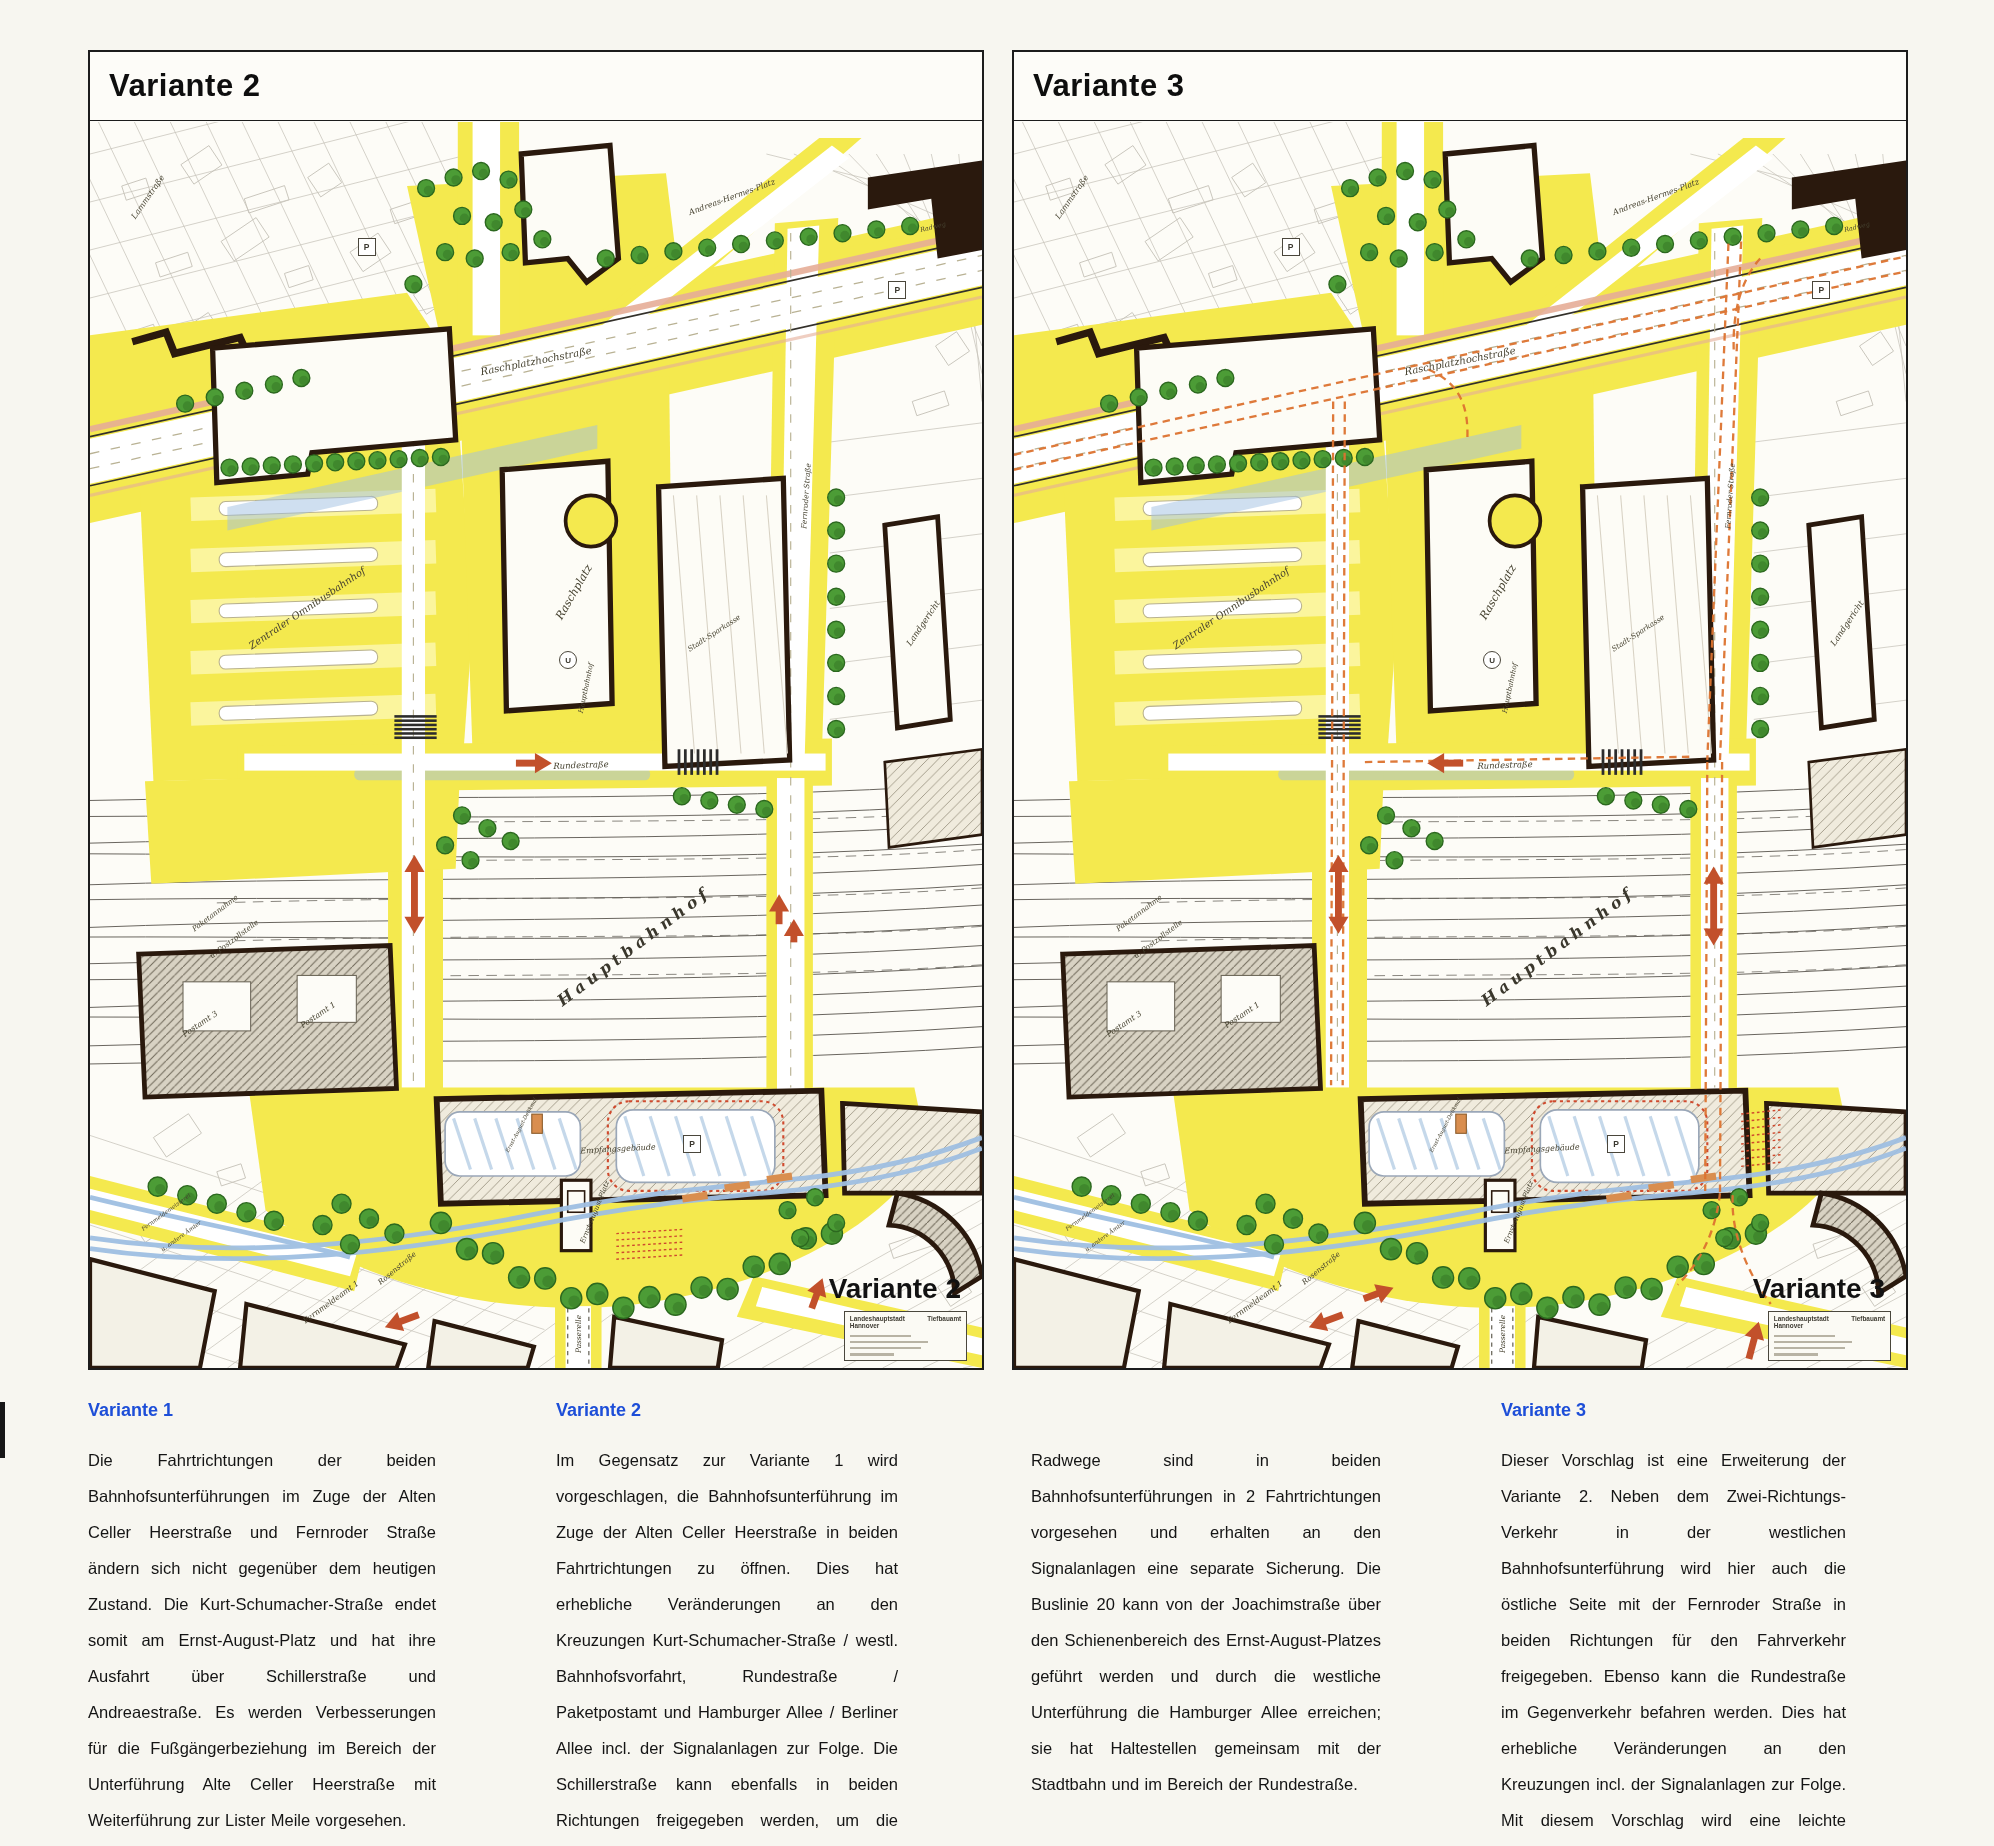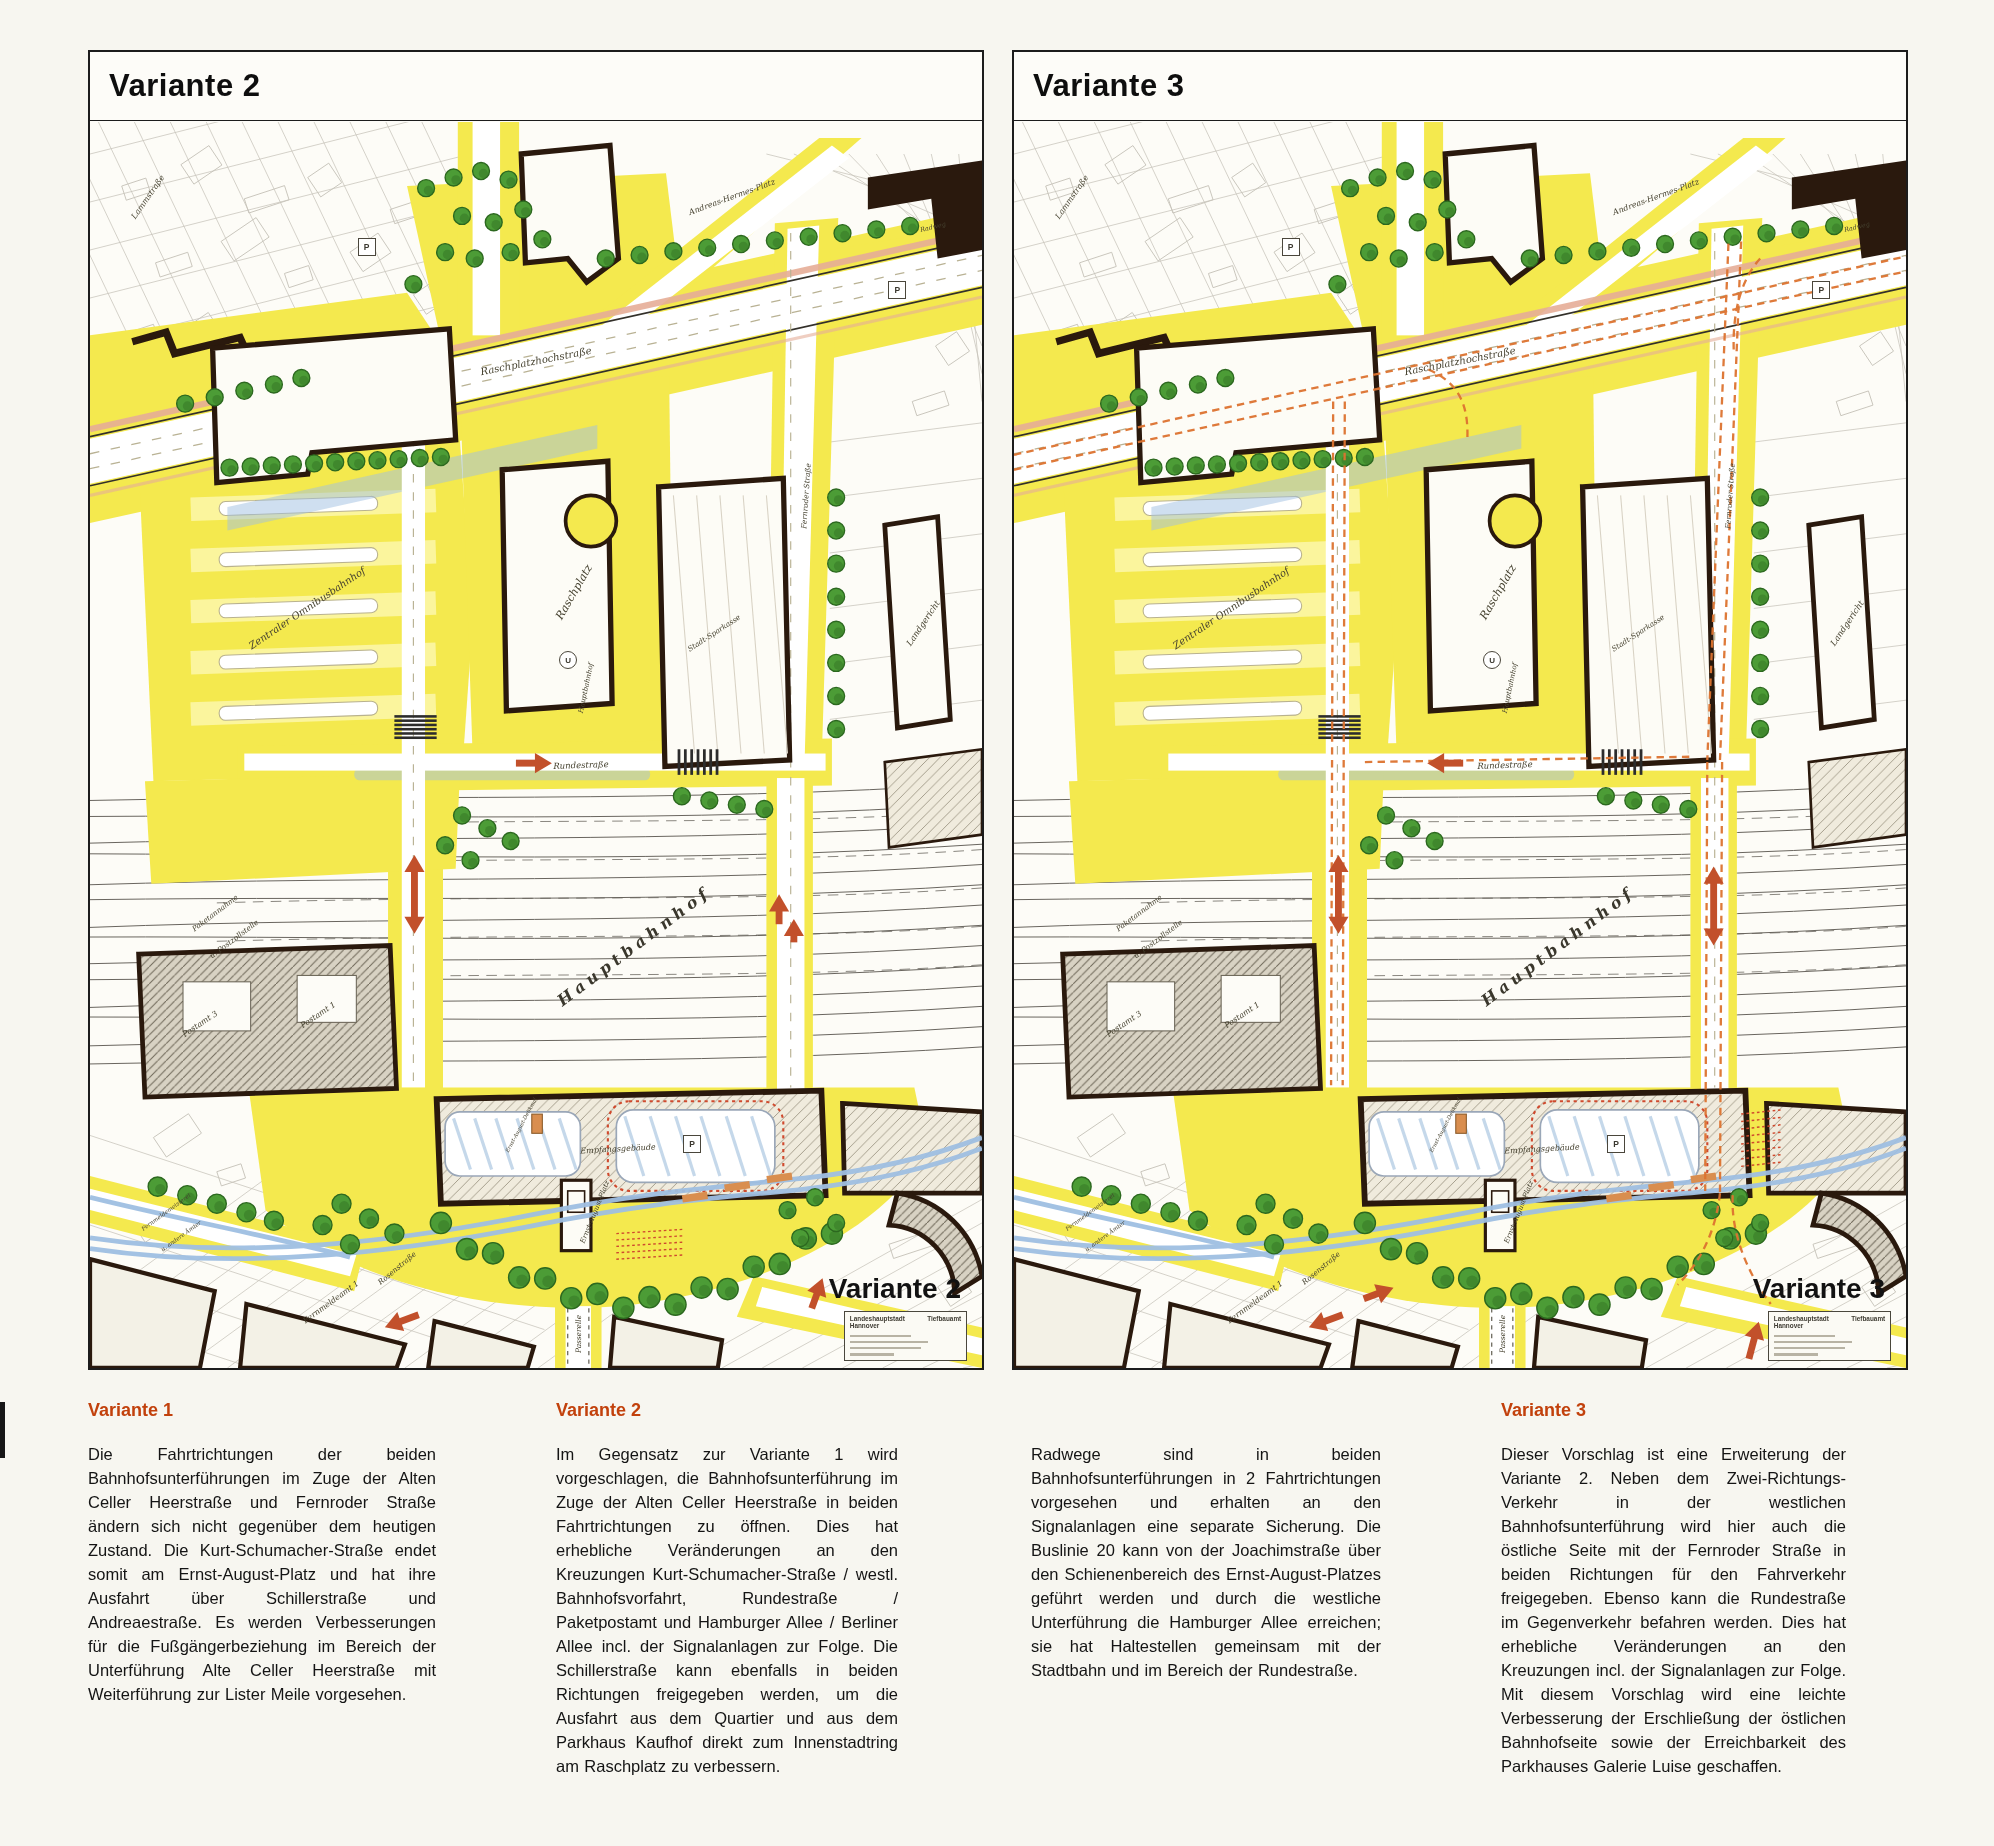--- a/index.html
+++ b/index.html
@@ -17,22 +17,22 @@
   .mlab.sym{font-style:normal;font-family:"Liberation Sans",sans-serif;font-weight:bold;
         border:1.6px solid #4a463b;background:rgba(255,255,255,.93);color:#3b382f;
         display:flex;align-items:center;justify-content:center;}
   .mlab.usym{border-radius:50%;}
   .corner{position:absolute;right:21px;bottom:63px;font-size:28px;font-weight:bold;color:#121212;z-index:6;}
   .legend{position:absolute;right:15px;bottom:7.4px;width:123px;height:50px;border:1.1px solid #4a473d;
           background:#fbfaf4;padding:3.7px 4.8px;box-sizing:border-box;z-index:6;}
   .legrow{display:flex;justify-content:space-between;font-size:6.4px;font-weight:bold;color:#3e3b32;}
   .legbar{height:2.1px;background:#b8b3a4;}
   .tcol{position:absolute;top:1400px;}
-  .thead{font-size:18px;font-weight:bold;color:#c2410c;height:42px;}
-  .tbody{font-size:16.5px;line-height:24px;text-align:justify;color:#141414;word-spacing:0.8px;}
+  .thead{font-size:18px;font-weight:bold;color:#1d4ed8;height:42px;}
+  .tbody{font-size:16.5px;line-height:36px;text-align:justify;color:#141414;word-spacing:0.8px;}
   .edge-mark{position:absolute;left:0;top:1402px;width:4.8px;height:56px;background:#161616;}
 </style>
 </head>
 <body>
 
 <div id="page">
 
   <div class="panel" style="left:88px;">
     <div class="ptitle">Variante 2</div>
     <div class="map">

